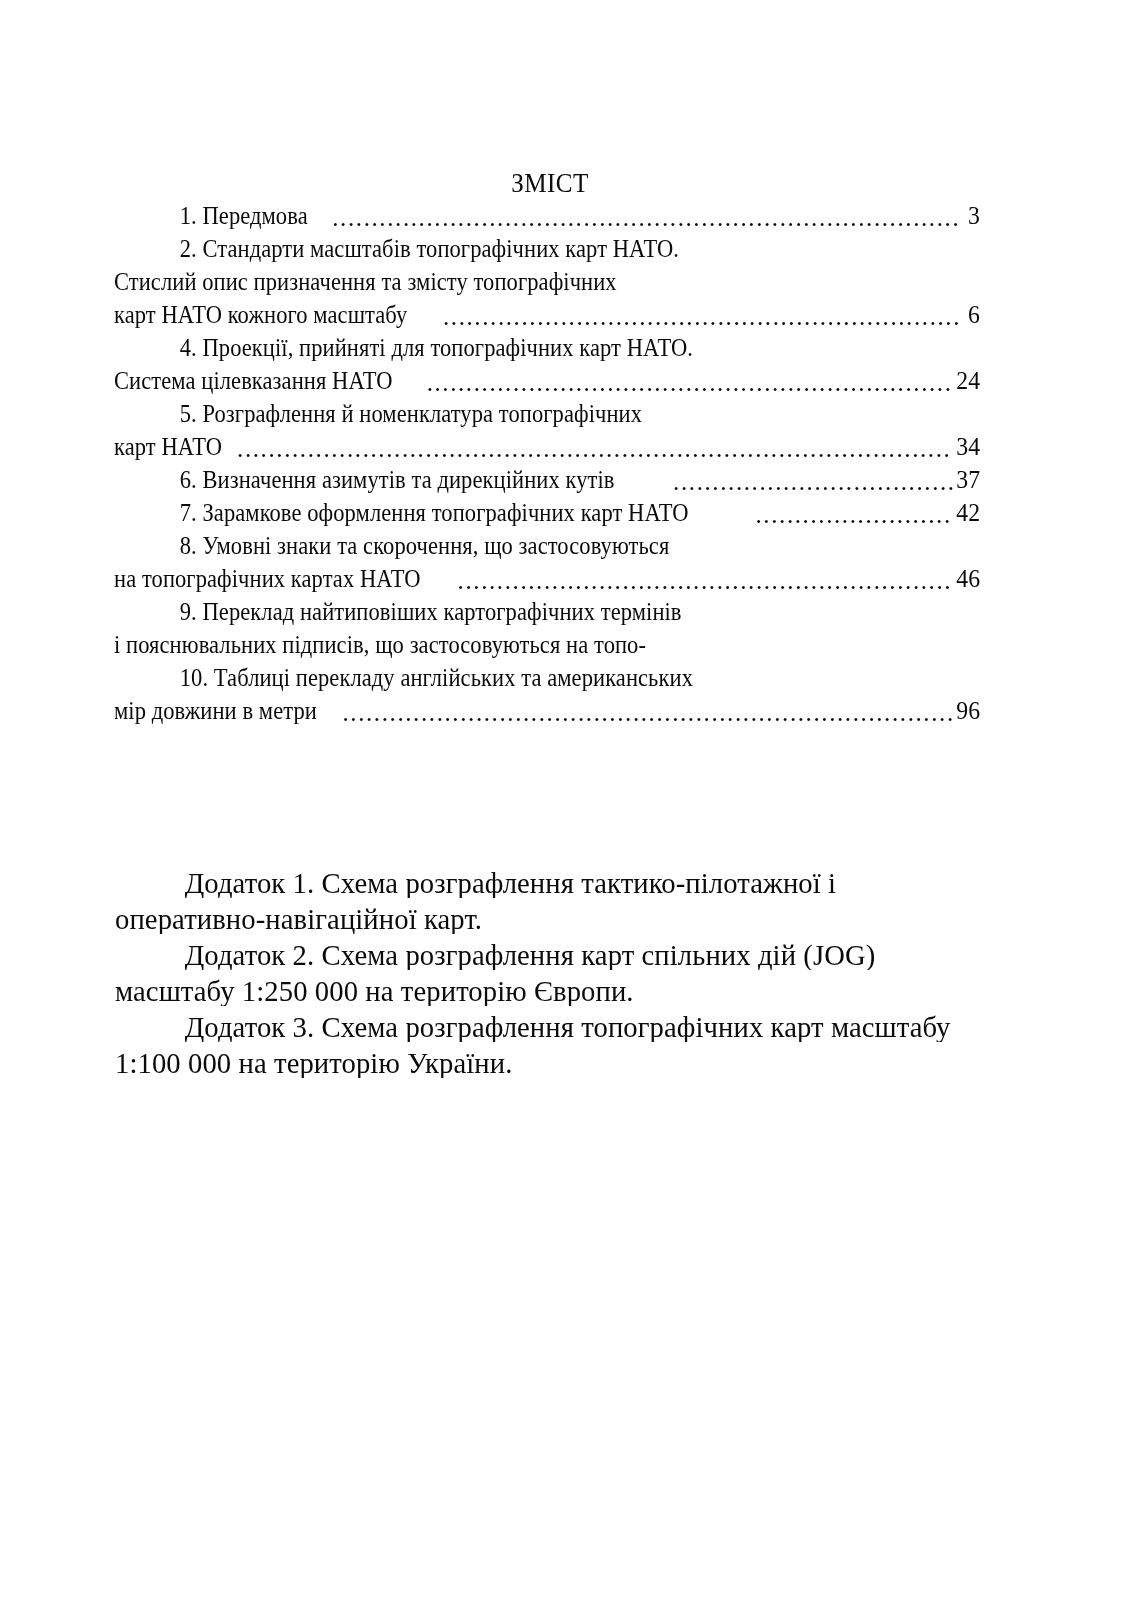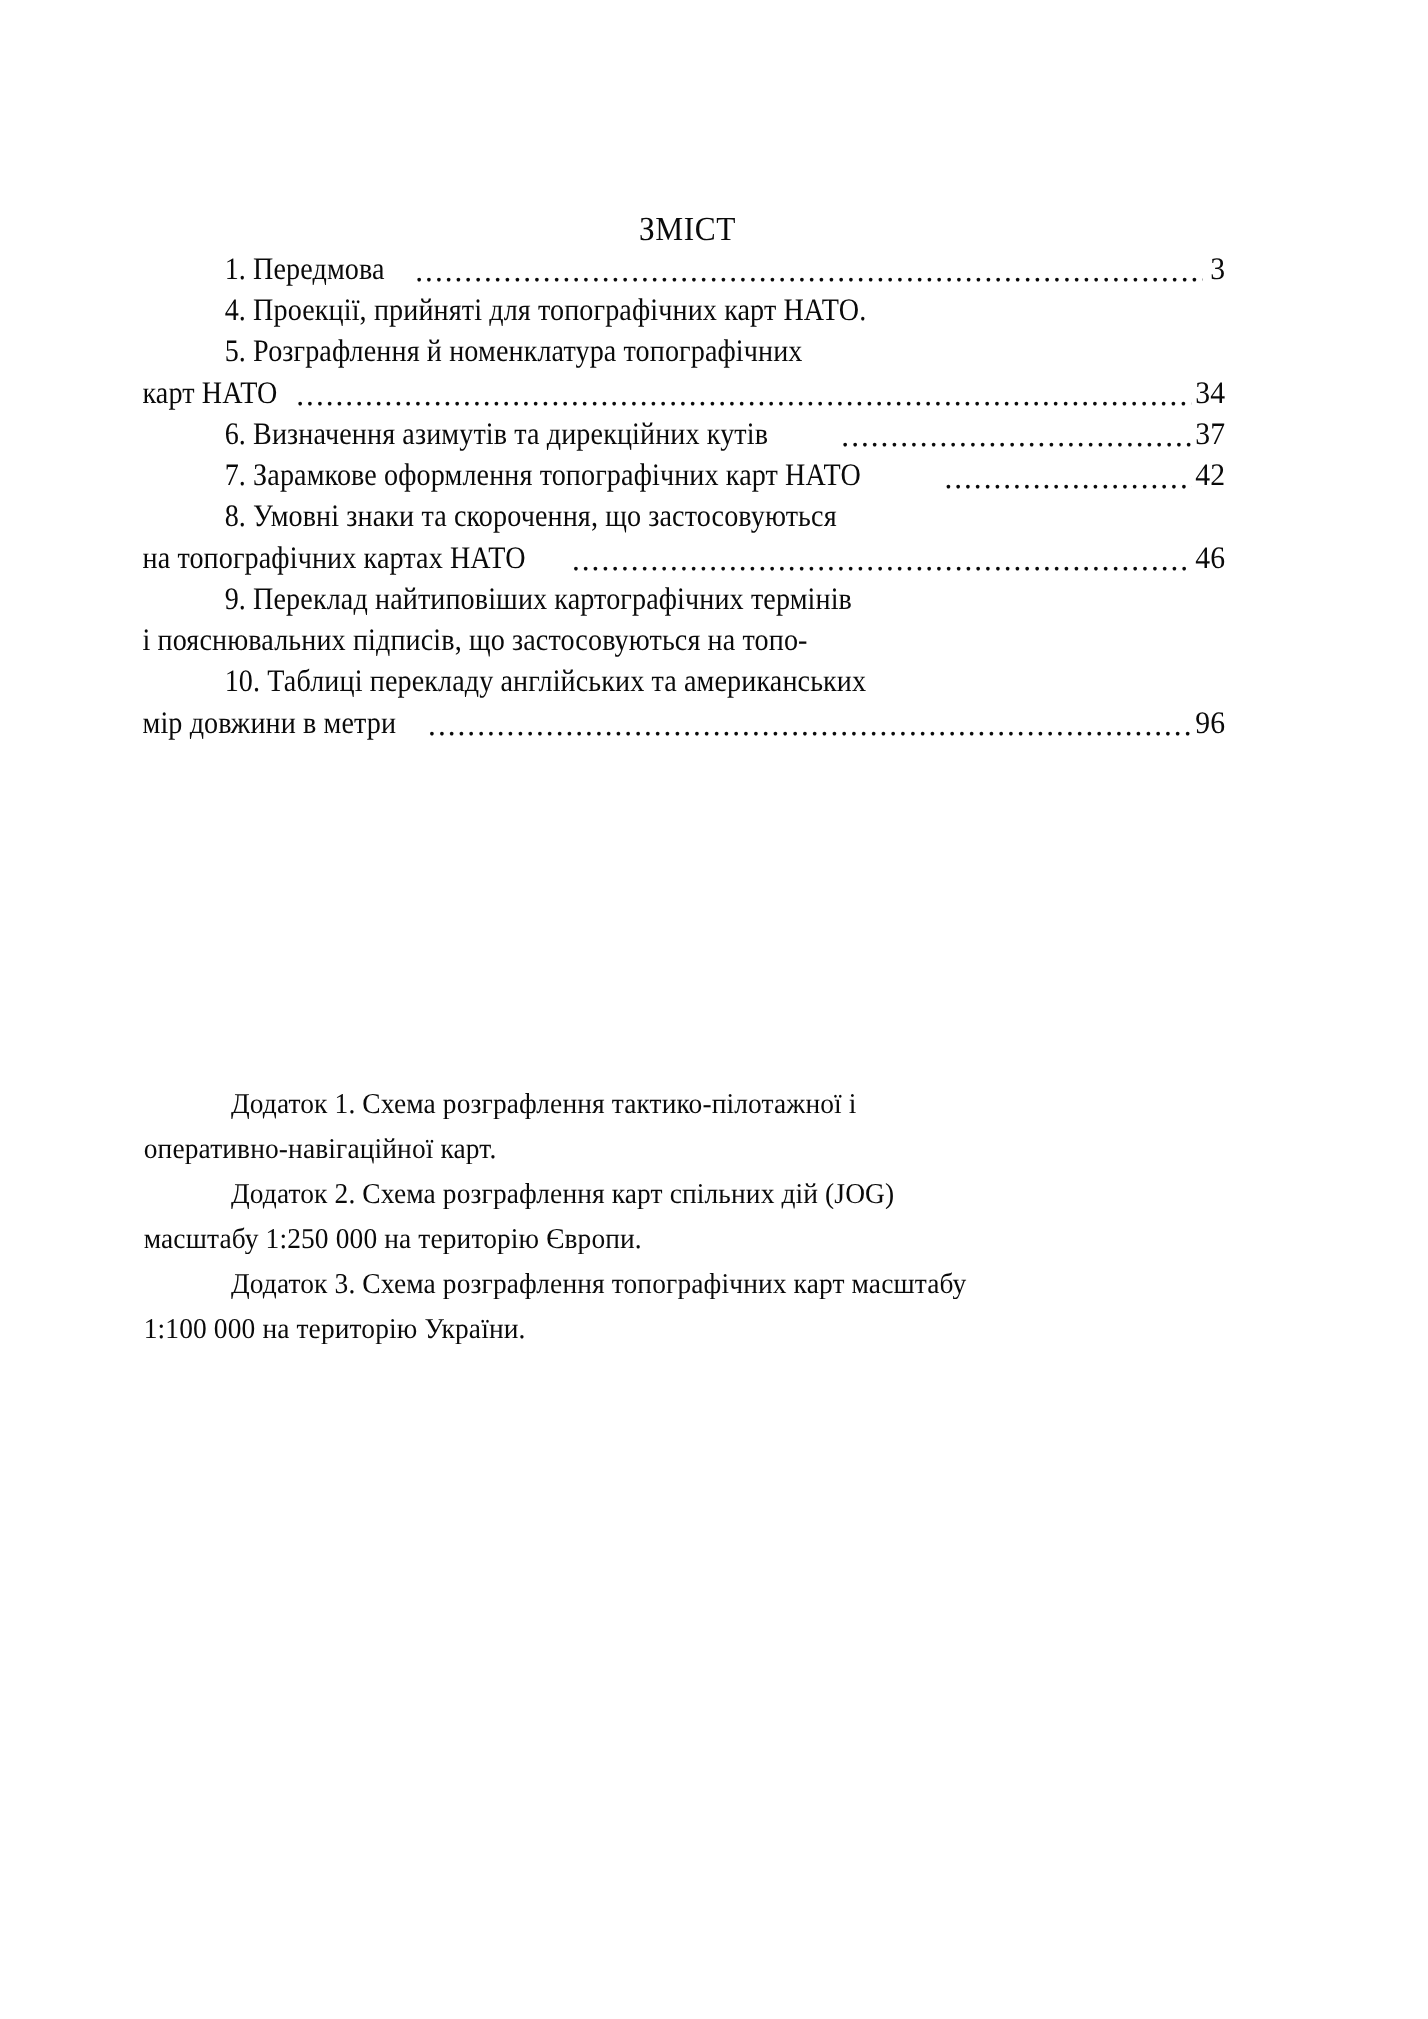--- a/index.html
+++ b/index.html
@@ -93,21 +93,21 @@
   }
   
   .appendix-block {
     position: absolute;
     left: 115px;
     top: 862px;
     width: 880px;
   }
   .appendix-block .line {
     height: 36px;
-    font-size: 23px;
+    font-size: 30px;
     align-items: flex-end;
   }
   .appendix-block .txt {
     transform: scaleX(0.955);
   }
   .appendix-block .line.indented .txt {
     padding-left: 73px;
   }
 </style>
 </head>
@@ -120,22 +120,40 @@
   <div class="toc">
       <div class="toc-entry">
         <div class="line indented">
           <span class="txt">1. Передмова </span>
           <span class="leader"></span>
           <span class="pageno">3</span>
         </div>
       </div>
       <div class="toc-entry">
         <div class="line indented">
+          <span class="txt">2. Стандарти масштабів топографічних карт НАТО.</span>
+        </div>
+        <div class="line">
+          <span class="txt">Стислий опис призначення та змісту топографічних</span>
+        </div>
+        <div class="line">
+          <span class="txt">карт НАТО кожного масштабу</span>
+          <span class="leader"></span>
+          <span class="pageno">6</span>
+        </div>
+      </div>
+      <div class="toc-entry">
+        <div class="line indented">
           <span class="txt">4. Проекції, прийняті для топографічних карт НАТО.</span>
         </div>
+        <div class="line">
+          <span class="txt">Система цілевказання НАТО</span>
+          <span class="leader"></span>
+          <span class="pageno">24</span>
+        </div>
       </div>
       <div class="toc-entry">
         <div class="line indented">
           <span class="txt">5. Розграфлення й номенклатура топографічних</span>
         </div>
         <div class="line">
           <span class="txt">карт НАТО </span>
           <span class="leader"></span>
           <span class="pageno">34</span>
         </div>

